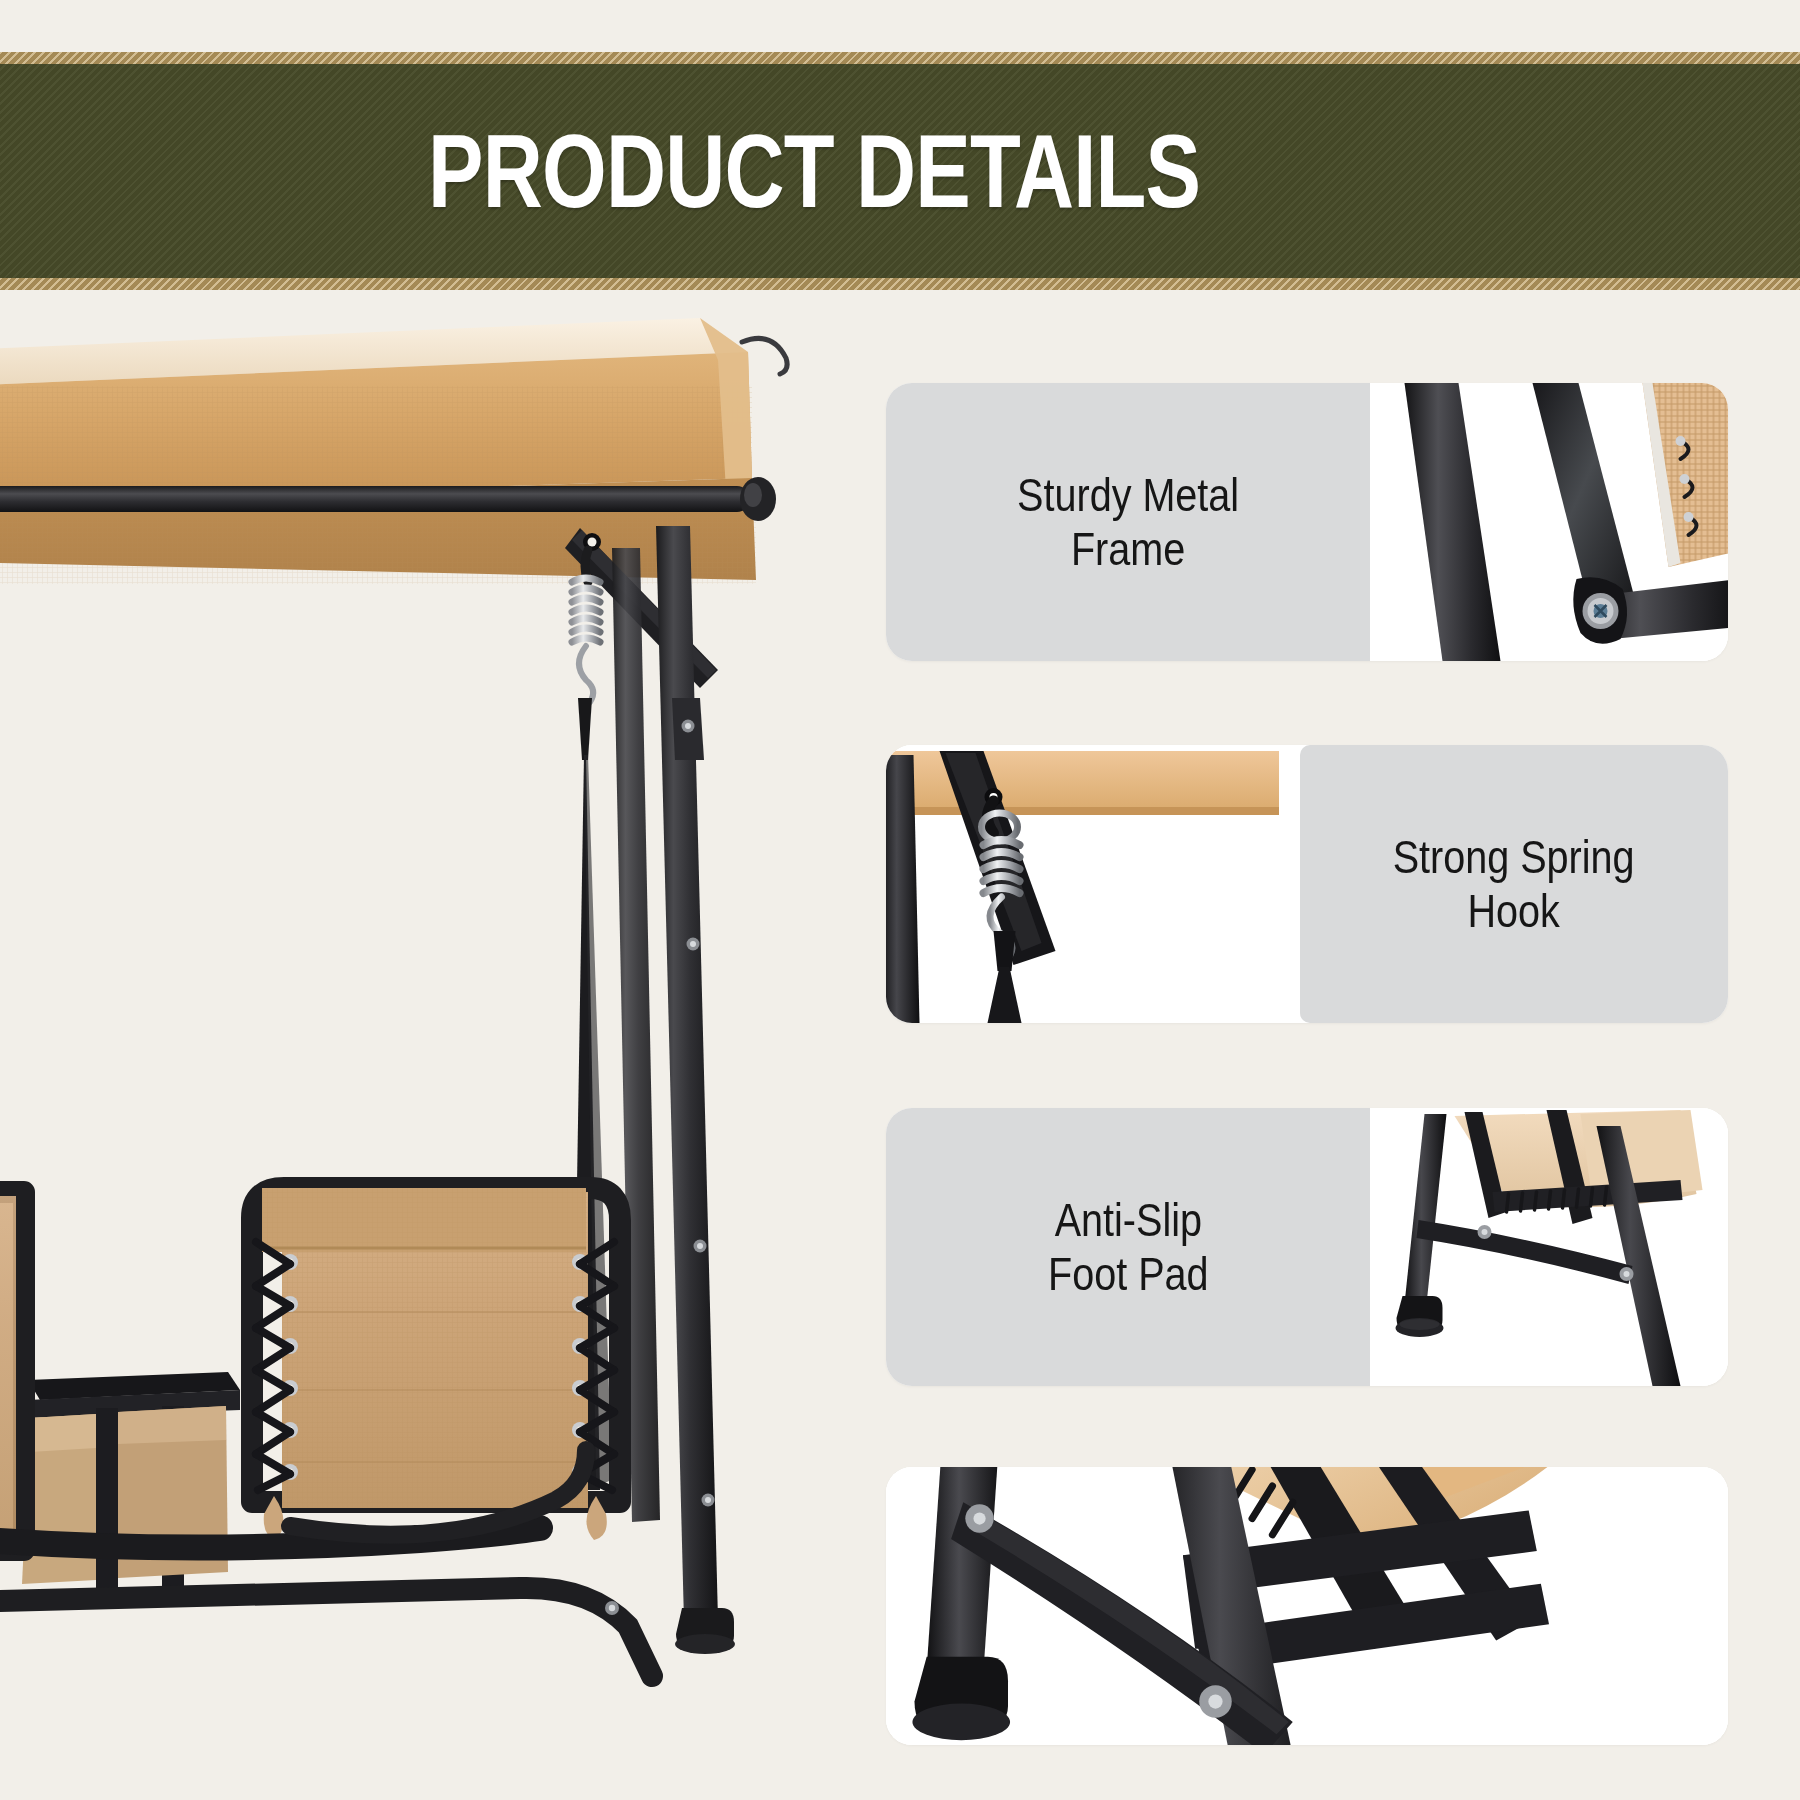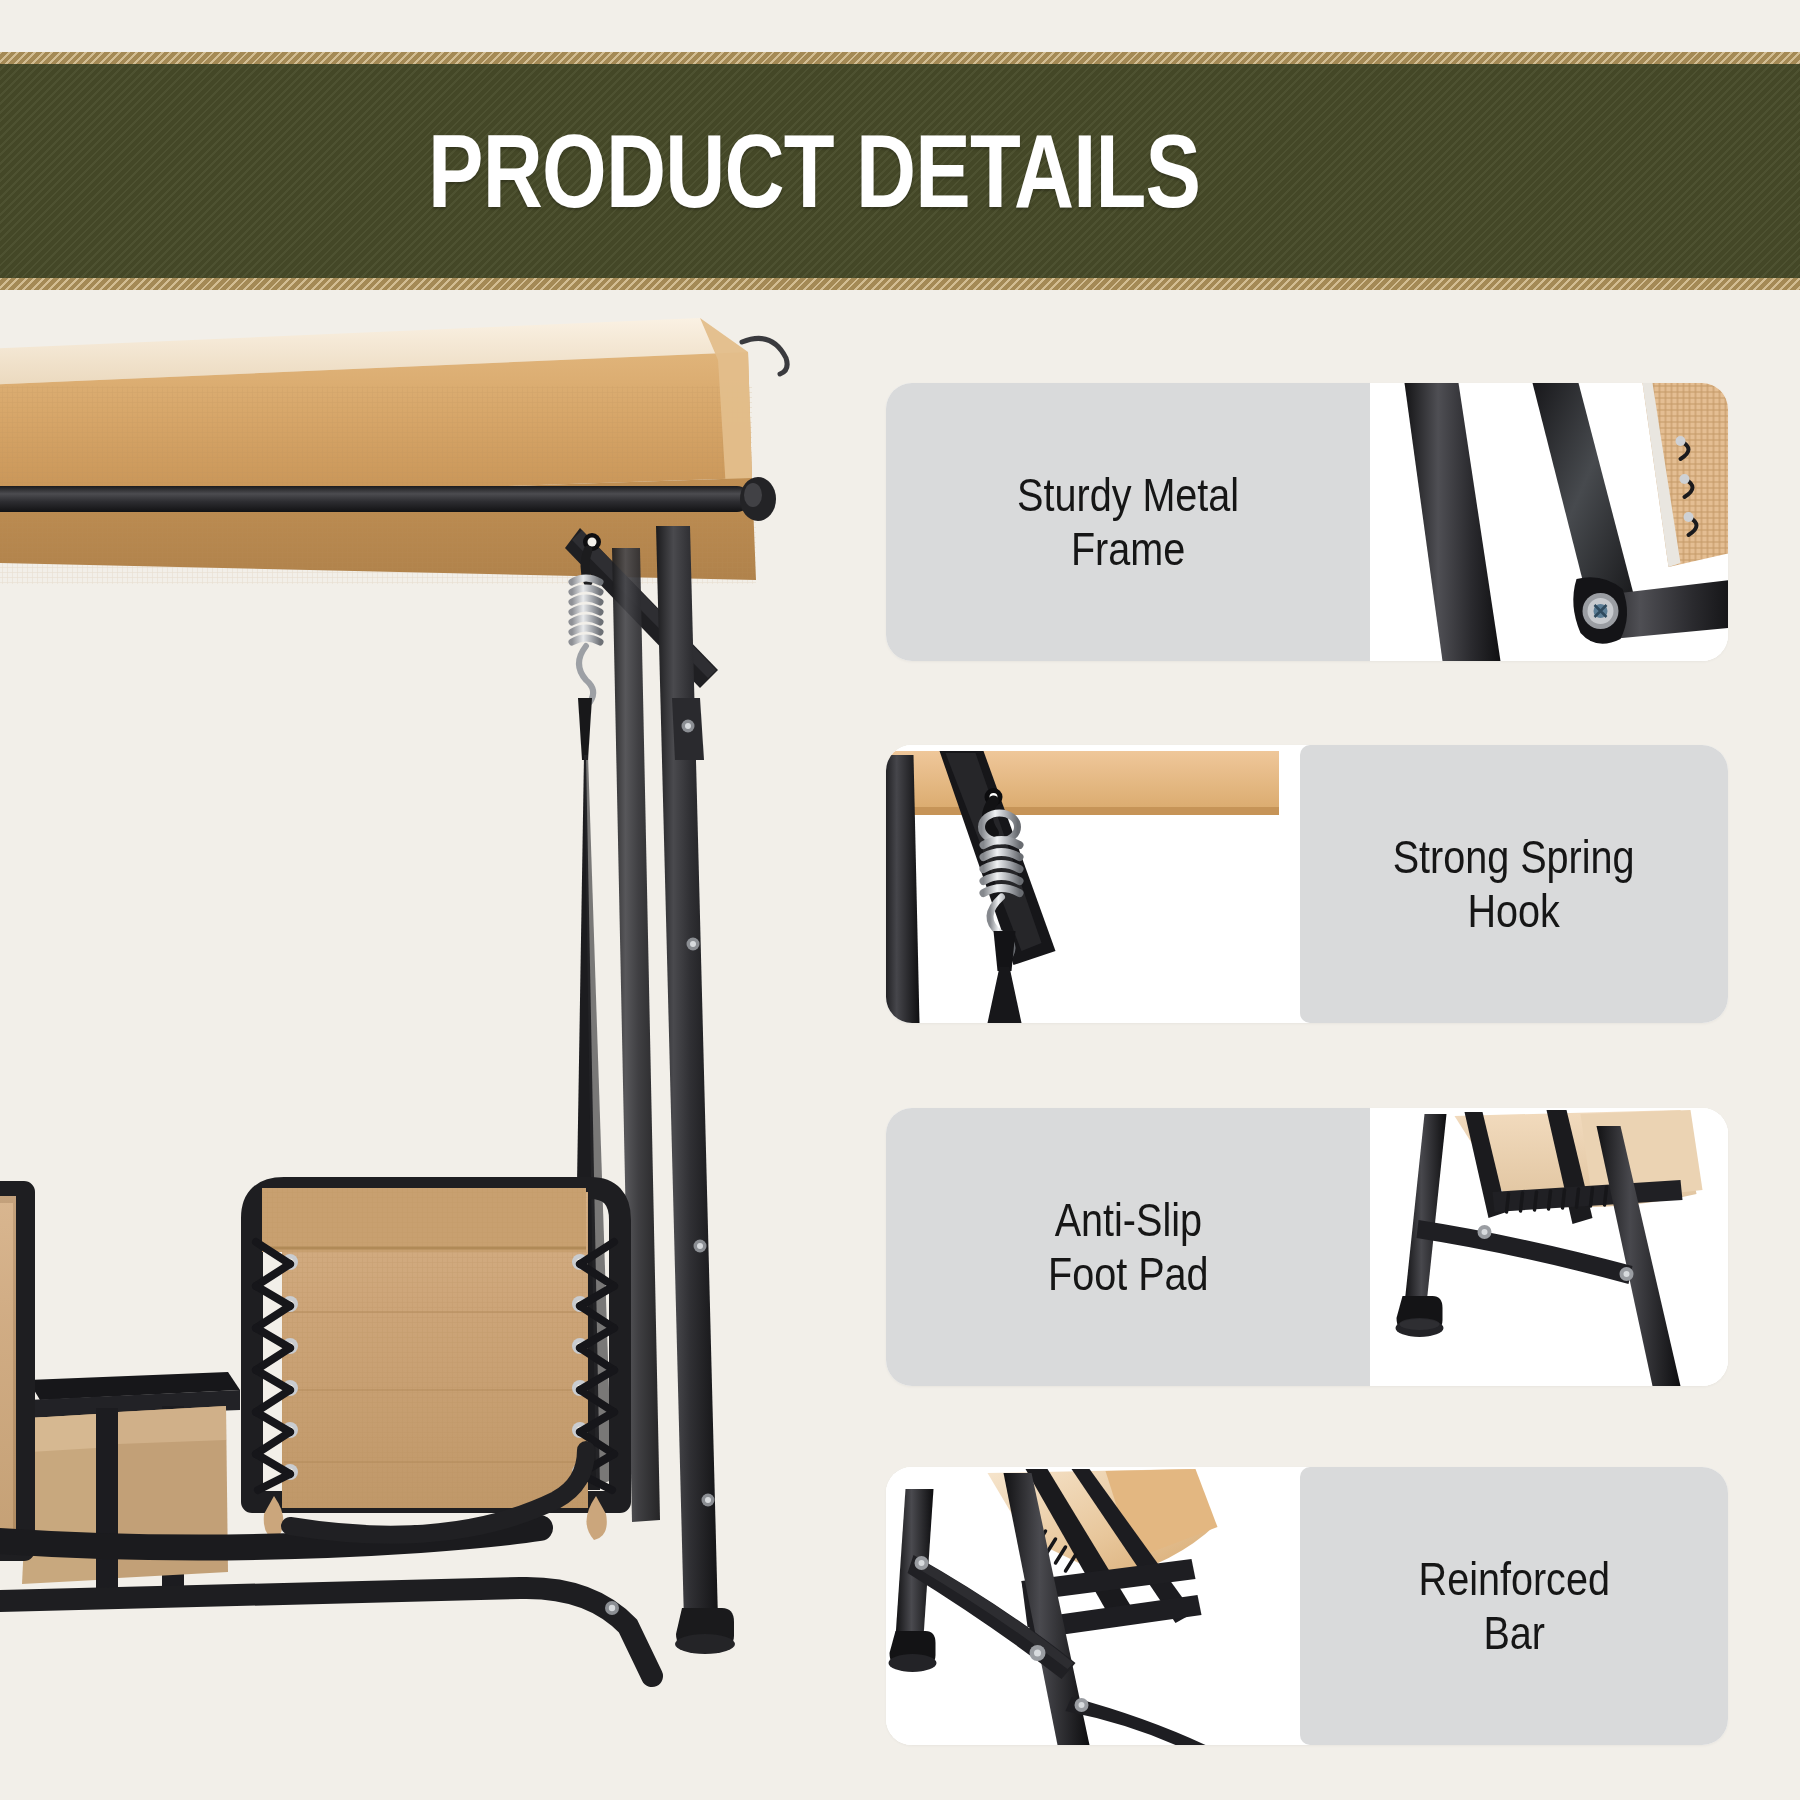--- a/index.html
+++ b/index.html
@@ -556,19 +556,15 @@
         <circle cx="46" cy="96" r="7" fill="#9A9DA2"></circle>
         <circle cx="46" cy="96" r="3" fill="#D8DBDE"></circle>
         <circle cx="162" cy="186" r="8" fill="#9A9DA2"></circle>
         <circle cx="162" cy="186" r="3.5" fill="#D8DBDE"></circle>
 
         <path d="M196 230 Q270 250 330 278 L300 278 Q250 256 190 244 Z" fill="#1E1E22"></path>
         <circle cx="206" cy="238" r="7" fill="#9A9DA2"></circle>
         <circle cx="206" cy="238" r="3" fill="#D8DBDE"></circle>
       </svg>
     </div>
-    <div class="card-label w-md">
-      <span>Reinforced
-Bar</span>
-    </div>
   </div>
 
 </div>
 
 </body></html>

